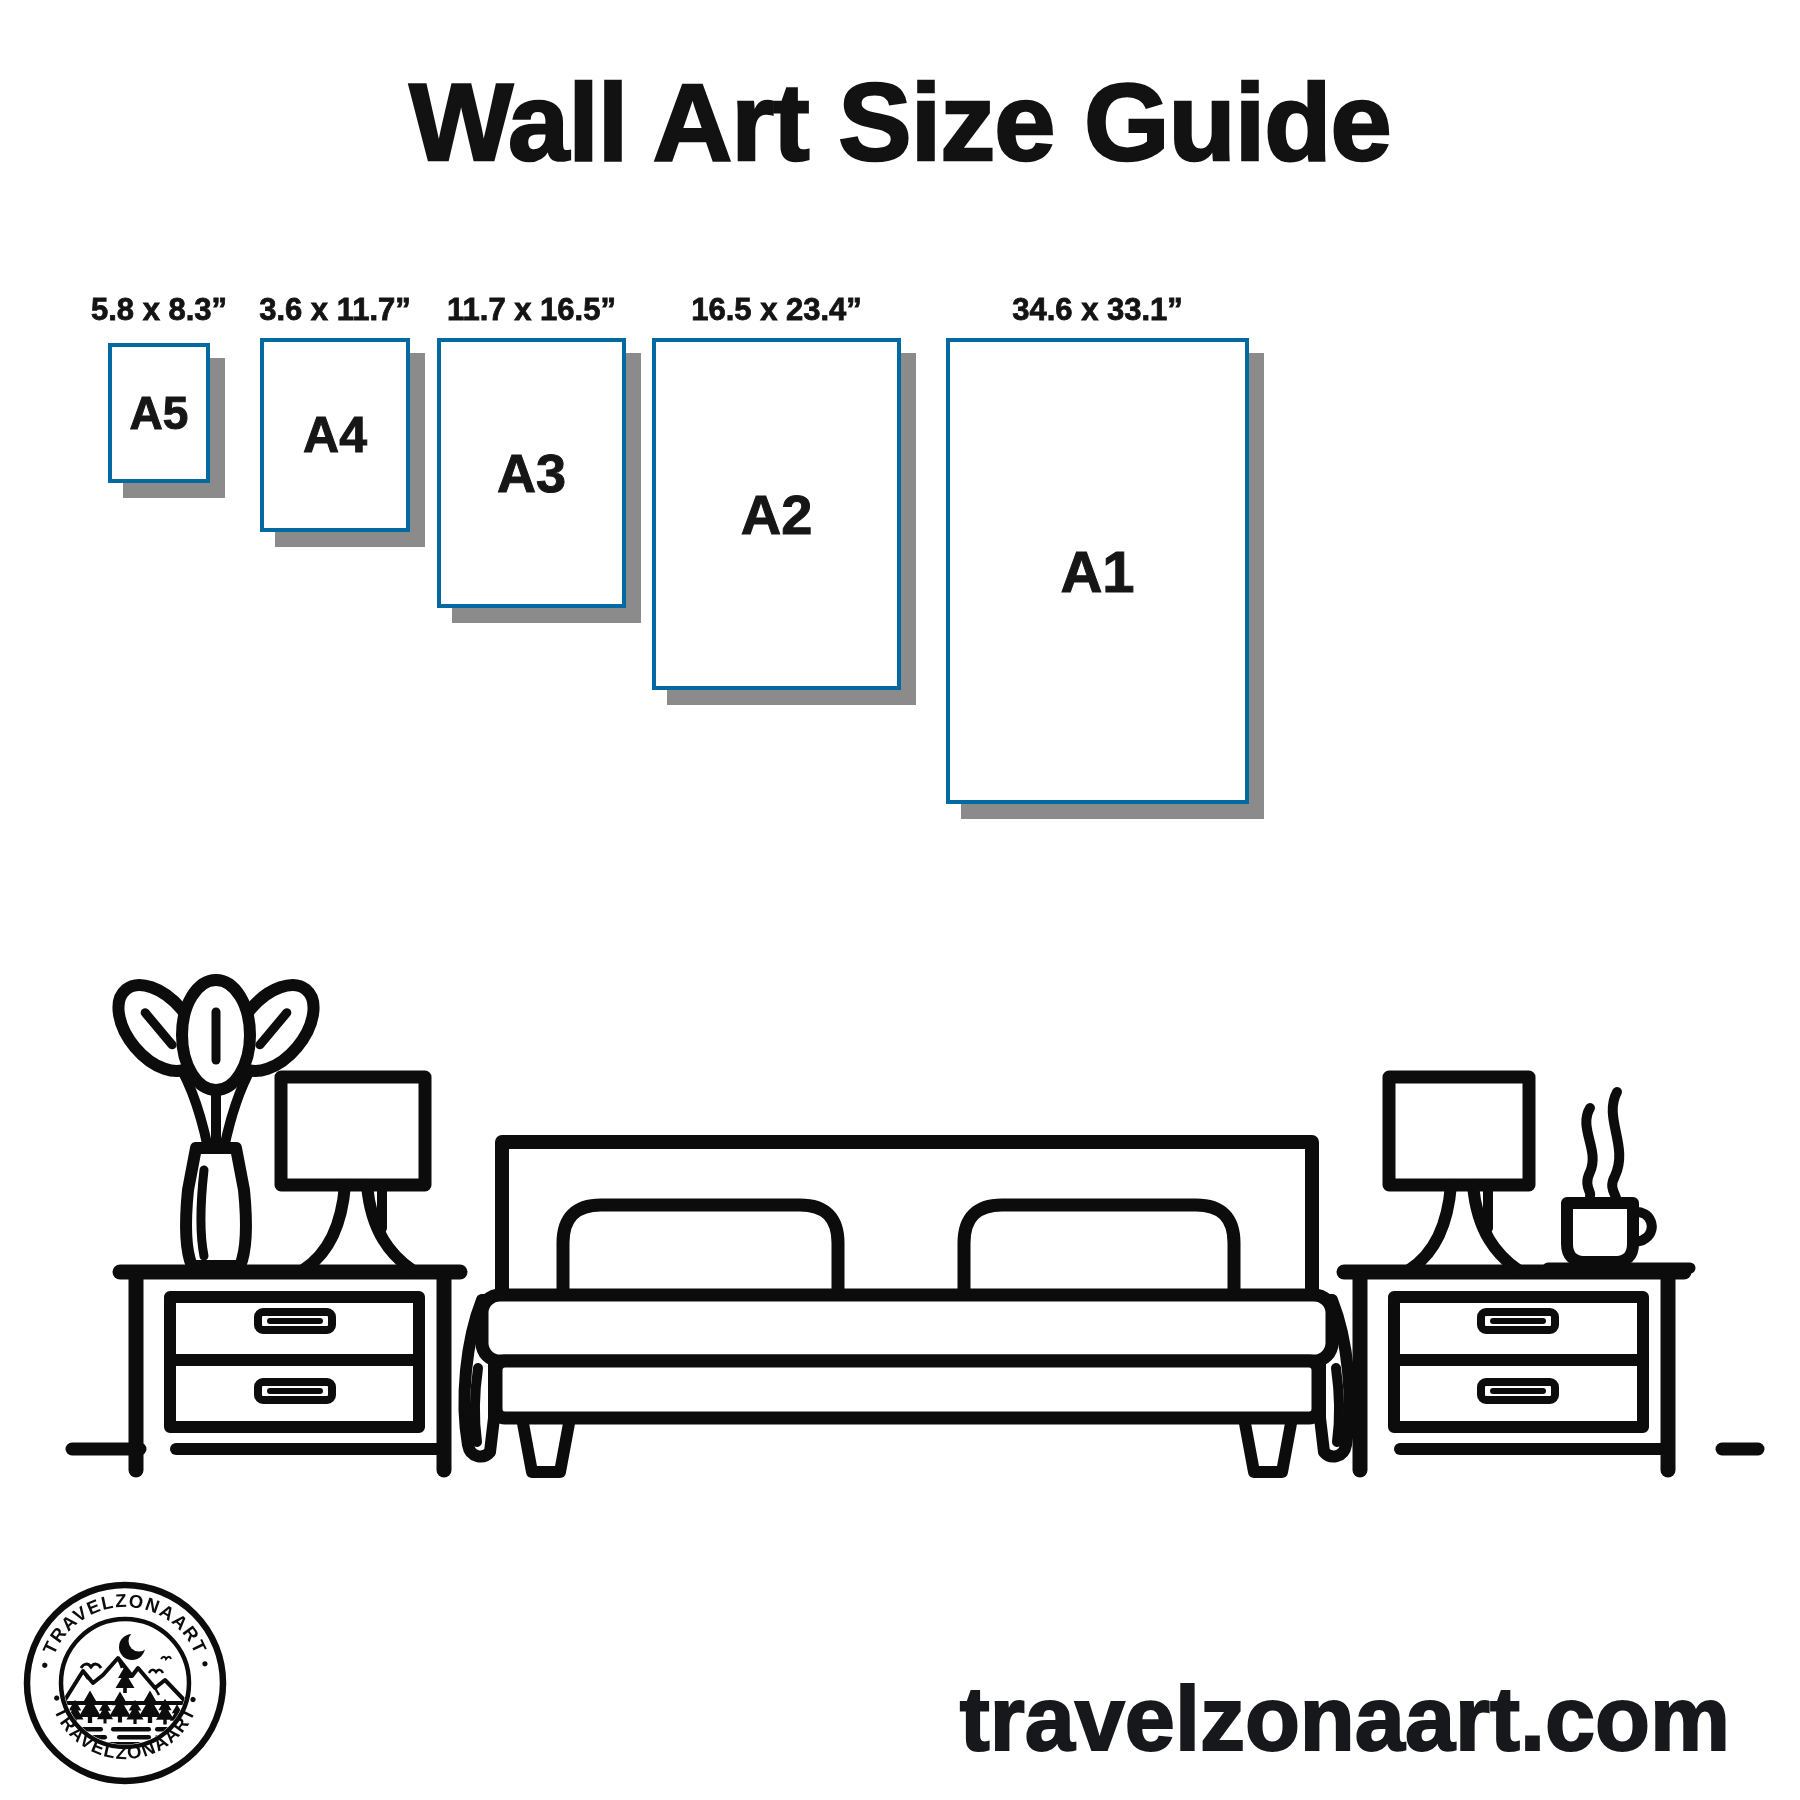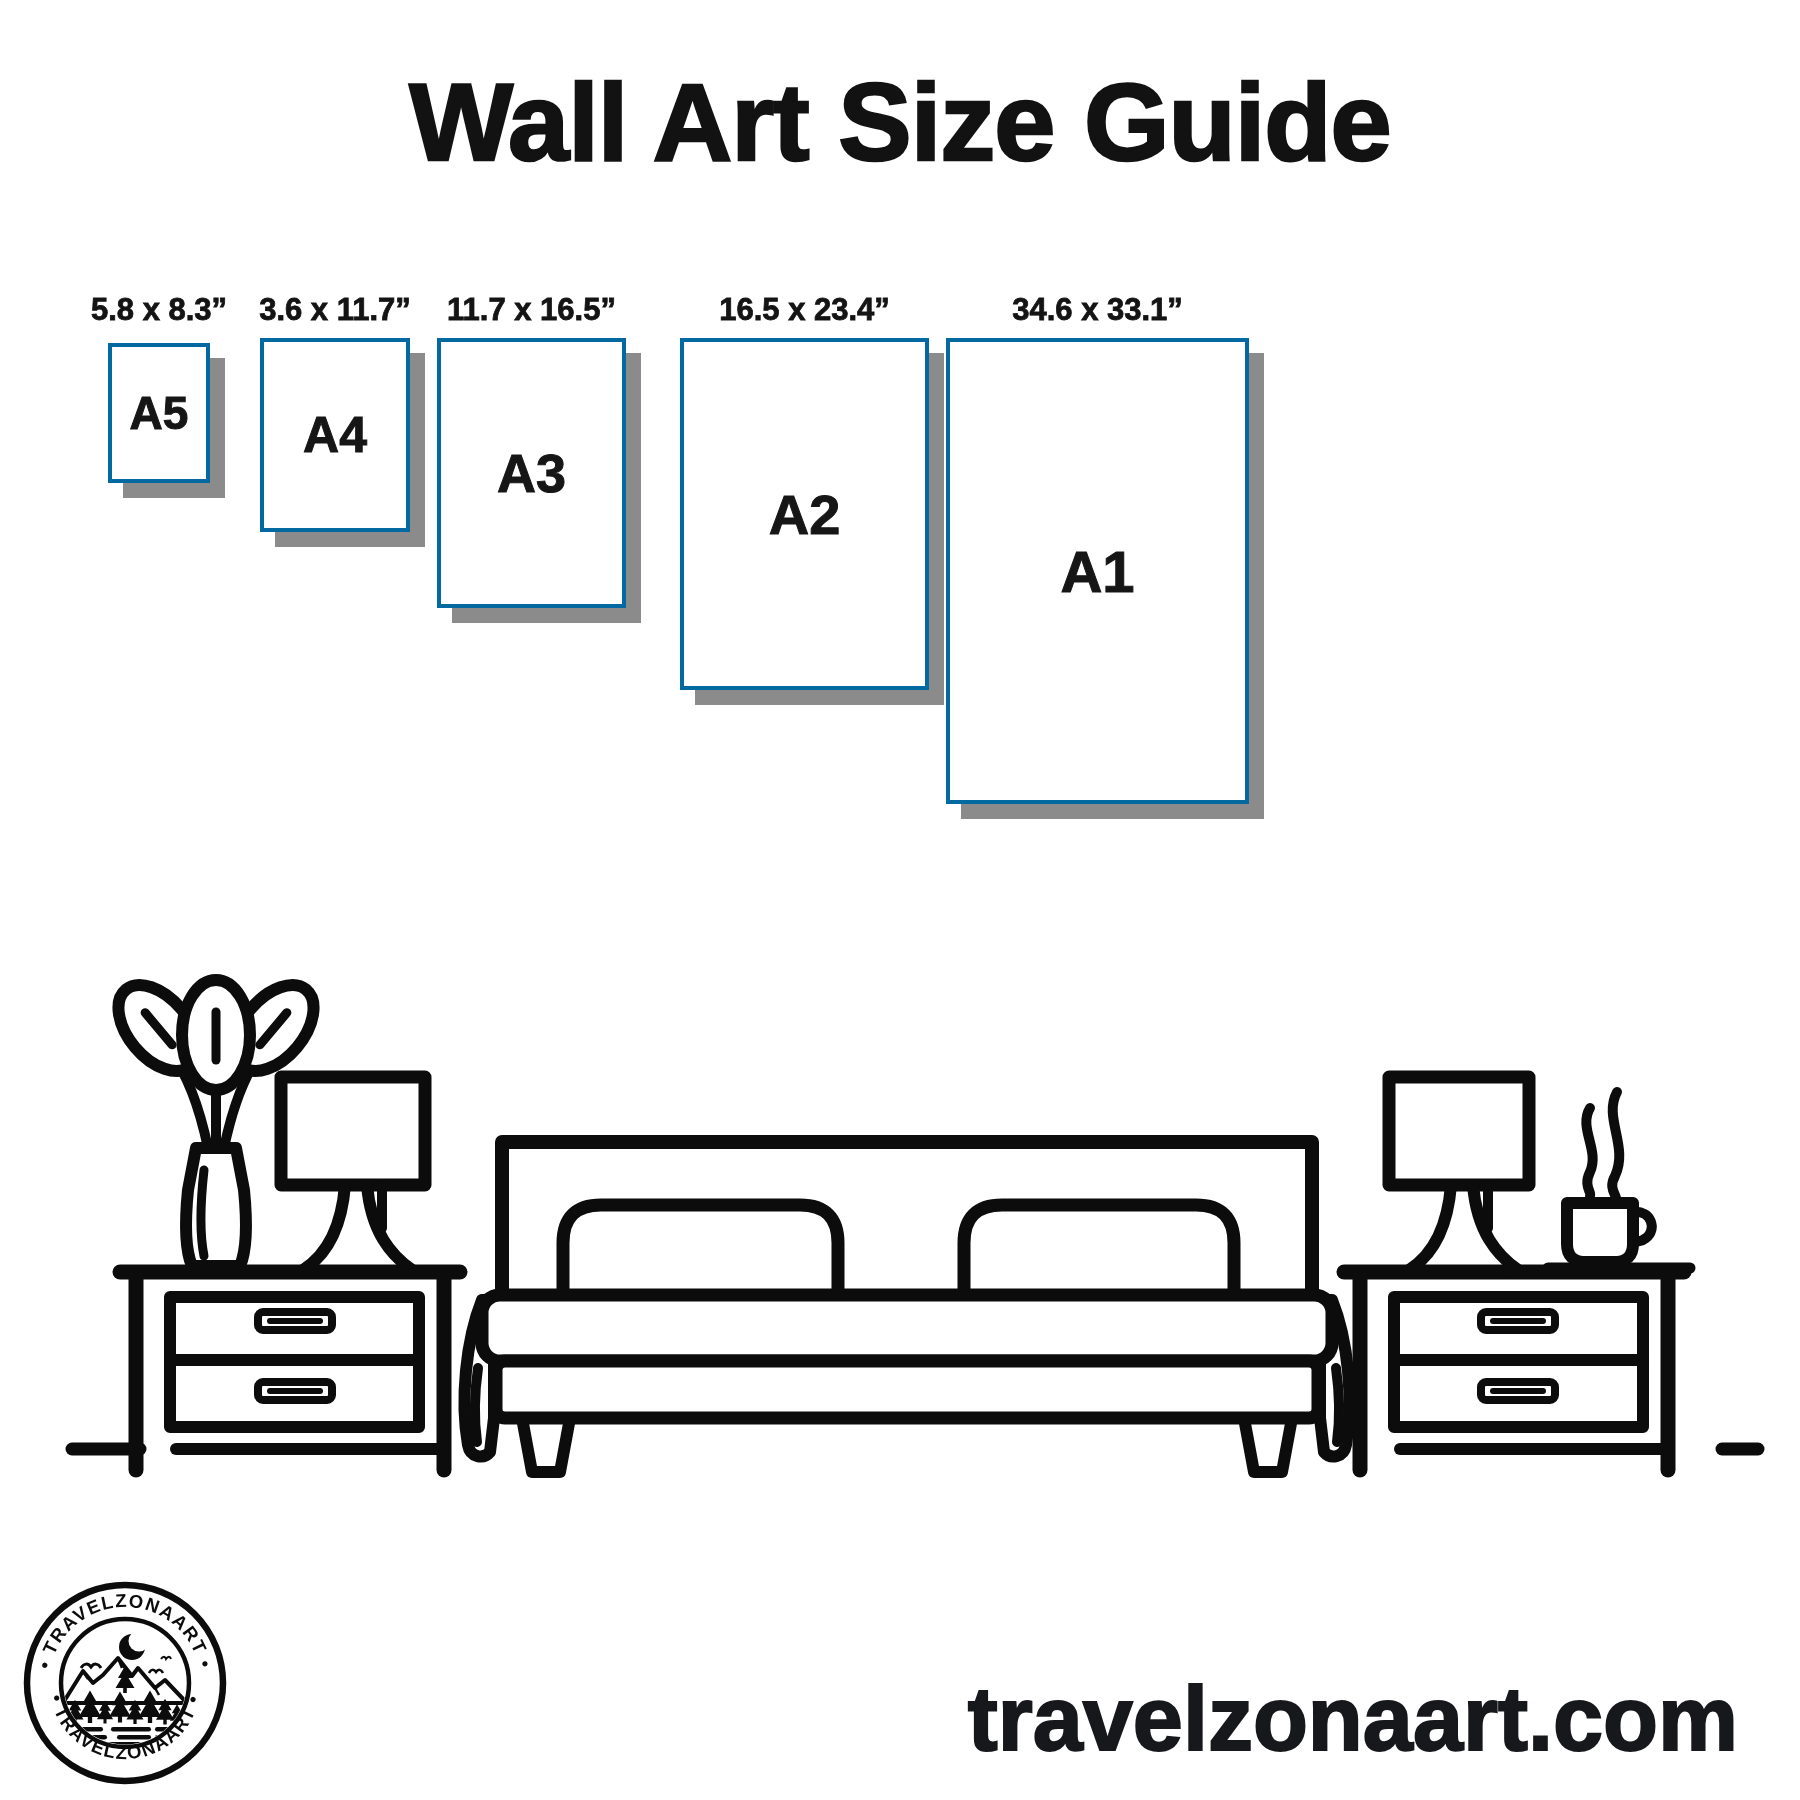--- a/index.html
+++ b/index.html
@@ -19,21 +19,21 @@
     font-size:31px;font-weight:700;white-space:nowrap;color:#141414;
     -webkit-text-stroke:0.8px #141414;
   }
   .sheet{
     box-sizing:border-box;width:100%;background:#ffffff;
     border:4px solid #0369a1;box-shadow:15px 15px 0 0 #8b8b8b;
     display:flex;align-items:center;justify-content:center;
   }
   .sheet-label{font-weight:700;color:#161616;-webkit-text-stroke:1px #161616;}
   .site{
-    position:absolute;top:1668px;right:62px;
+    position:absolute;top:1668px;right:70px;
     font-size:90px;font-weight:700;color:#17181c;letter-spacing:0;
     -webkit-text-stroke:2px #17181c;
   }
   .scene-svg{position:absolute;left:0;top:0;}
   .logo-svg{position:absolute;left:20px;top:1578px;}
   .lg-text{font-family:"Liberation Sans", sans-serif;font-weight:700;font-size:18.5px;letter-spacing:1.5px;fill:#0c0c0c;}
 </style>
 </head>
 <body>
 
@@ -55,21 +55,21 @@
     </div>
   </div>
 
   <div class="paper" style="left:437px;width:189px;">
     <div class="dims">11.7 x 16.5”</div>
     <div class="sheet" style="height:270px;">
       <span class="sheet-label" style="font-size:54px;">A3</span>
     </div>
   </div>
 
-  <div class="paper" style="left:680px;width:249px;">
+  <div class="paper" style="left:652px;width:249px;">
     <div class="dims">16.5 x 23.4”</div>
     <div class="sheet" style="height:352px;">
       <span class="sheet-label" style="font-size:56px;">A2</span>
     </div>
   </div>
 
   <div class="paper" style="left:946px;width:303px;">
     <div class="dims">34.6 x 33.1”</div>
     <div class="sheet" style="height:466px;">
       <span class="sheet-label" style="font-size:58px;">A1</span>

